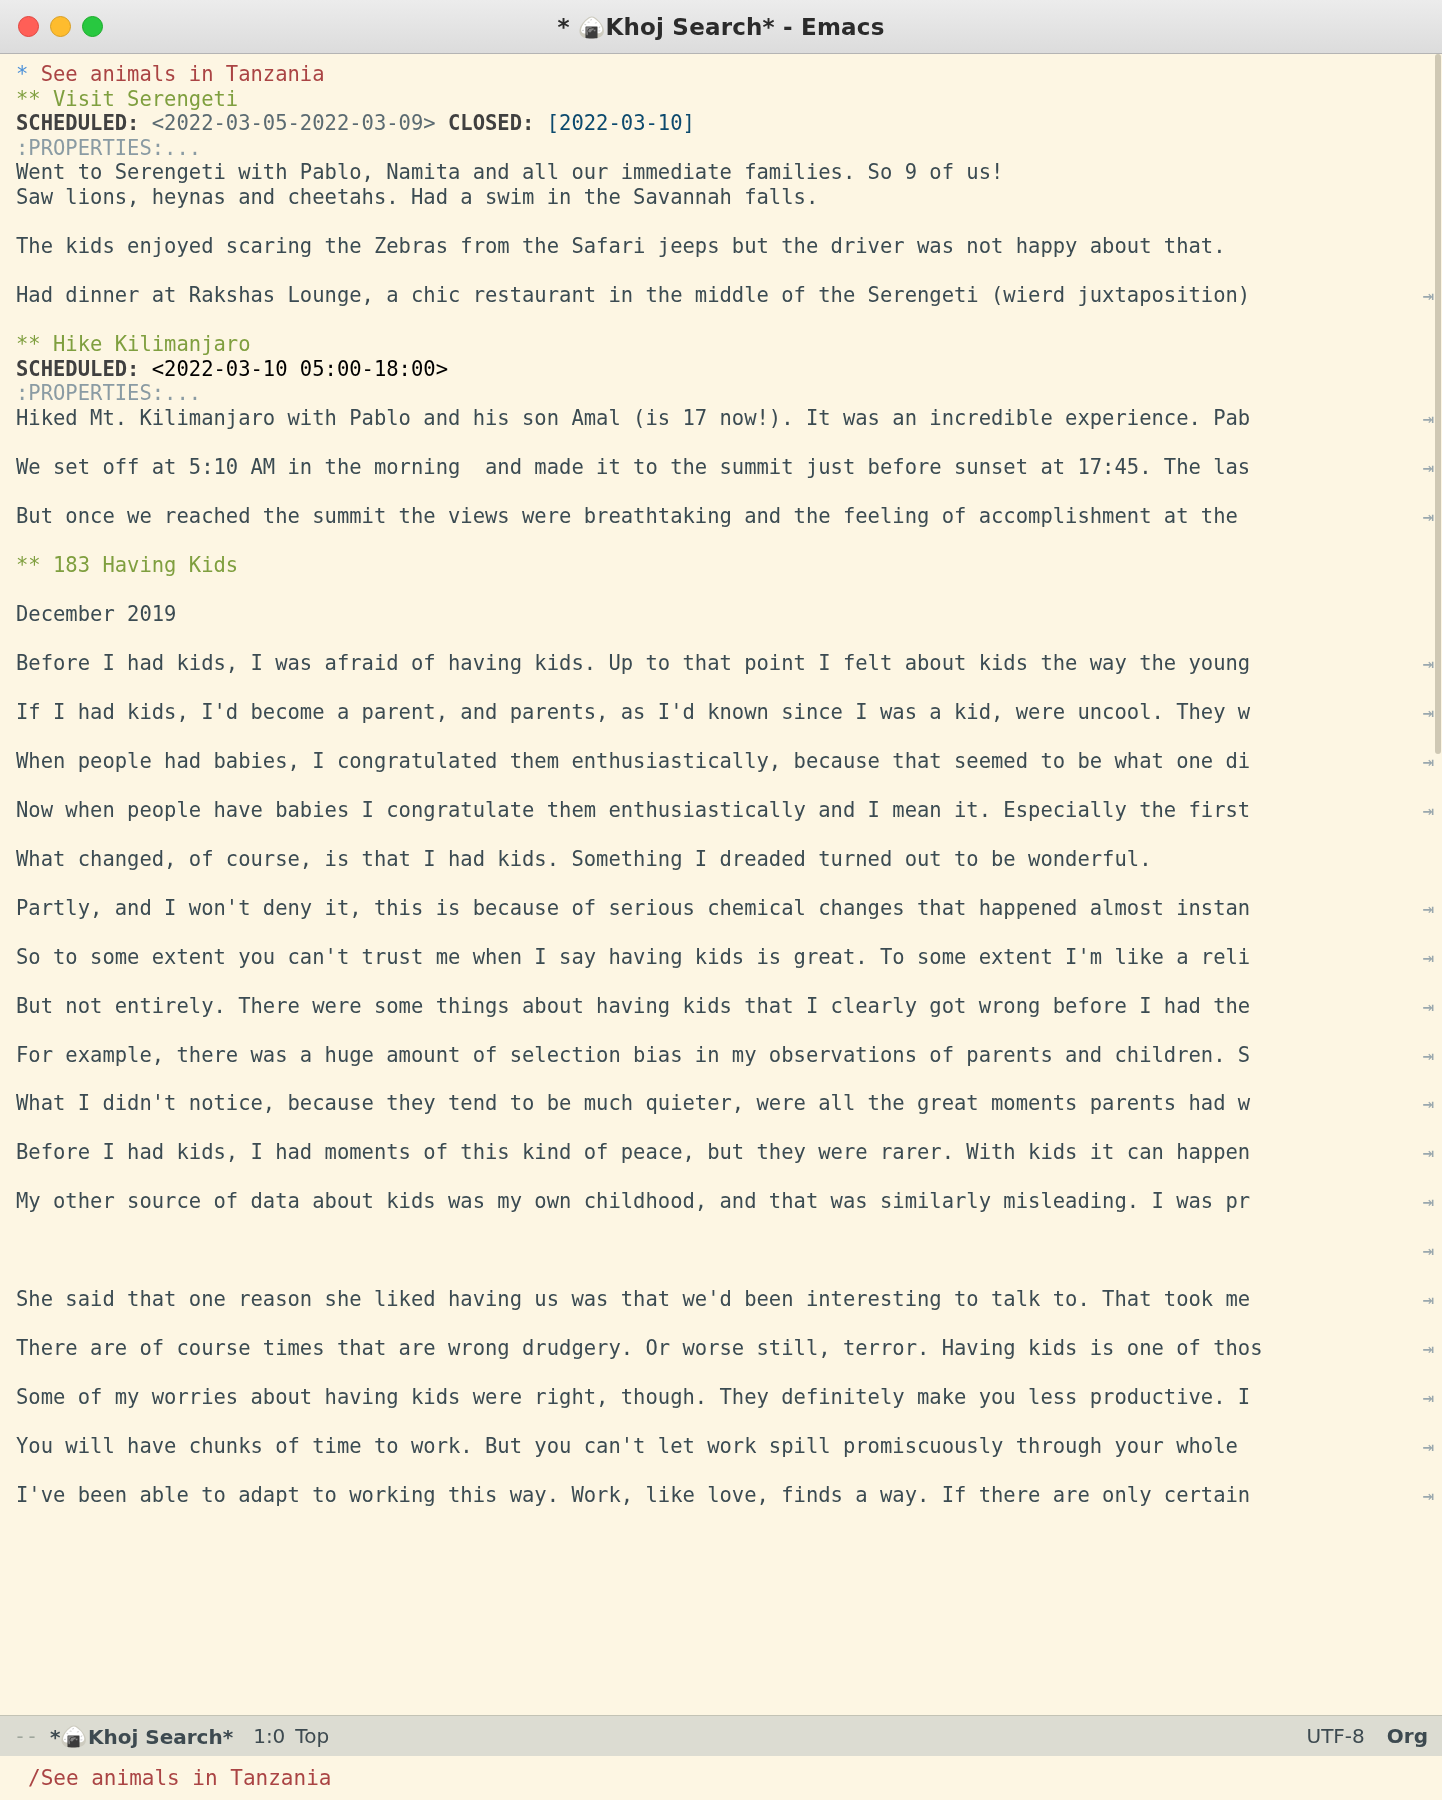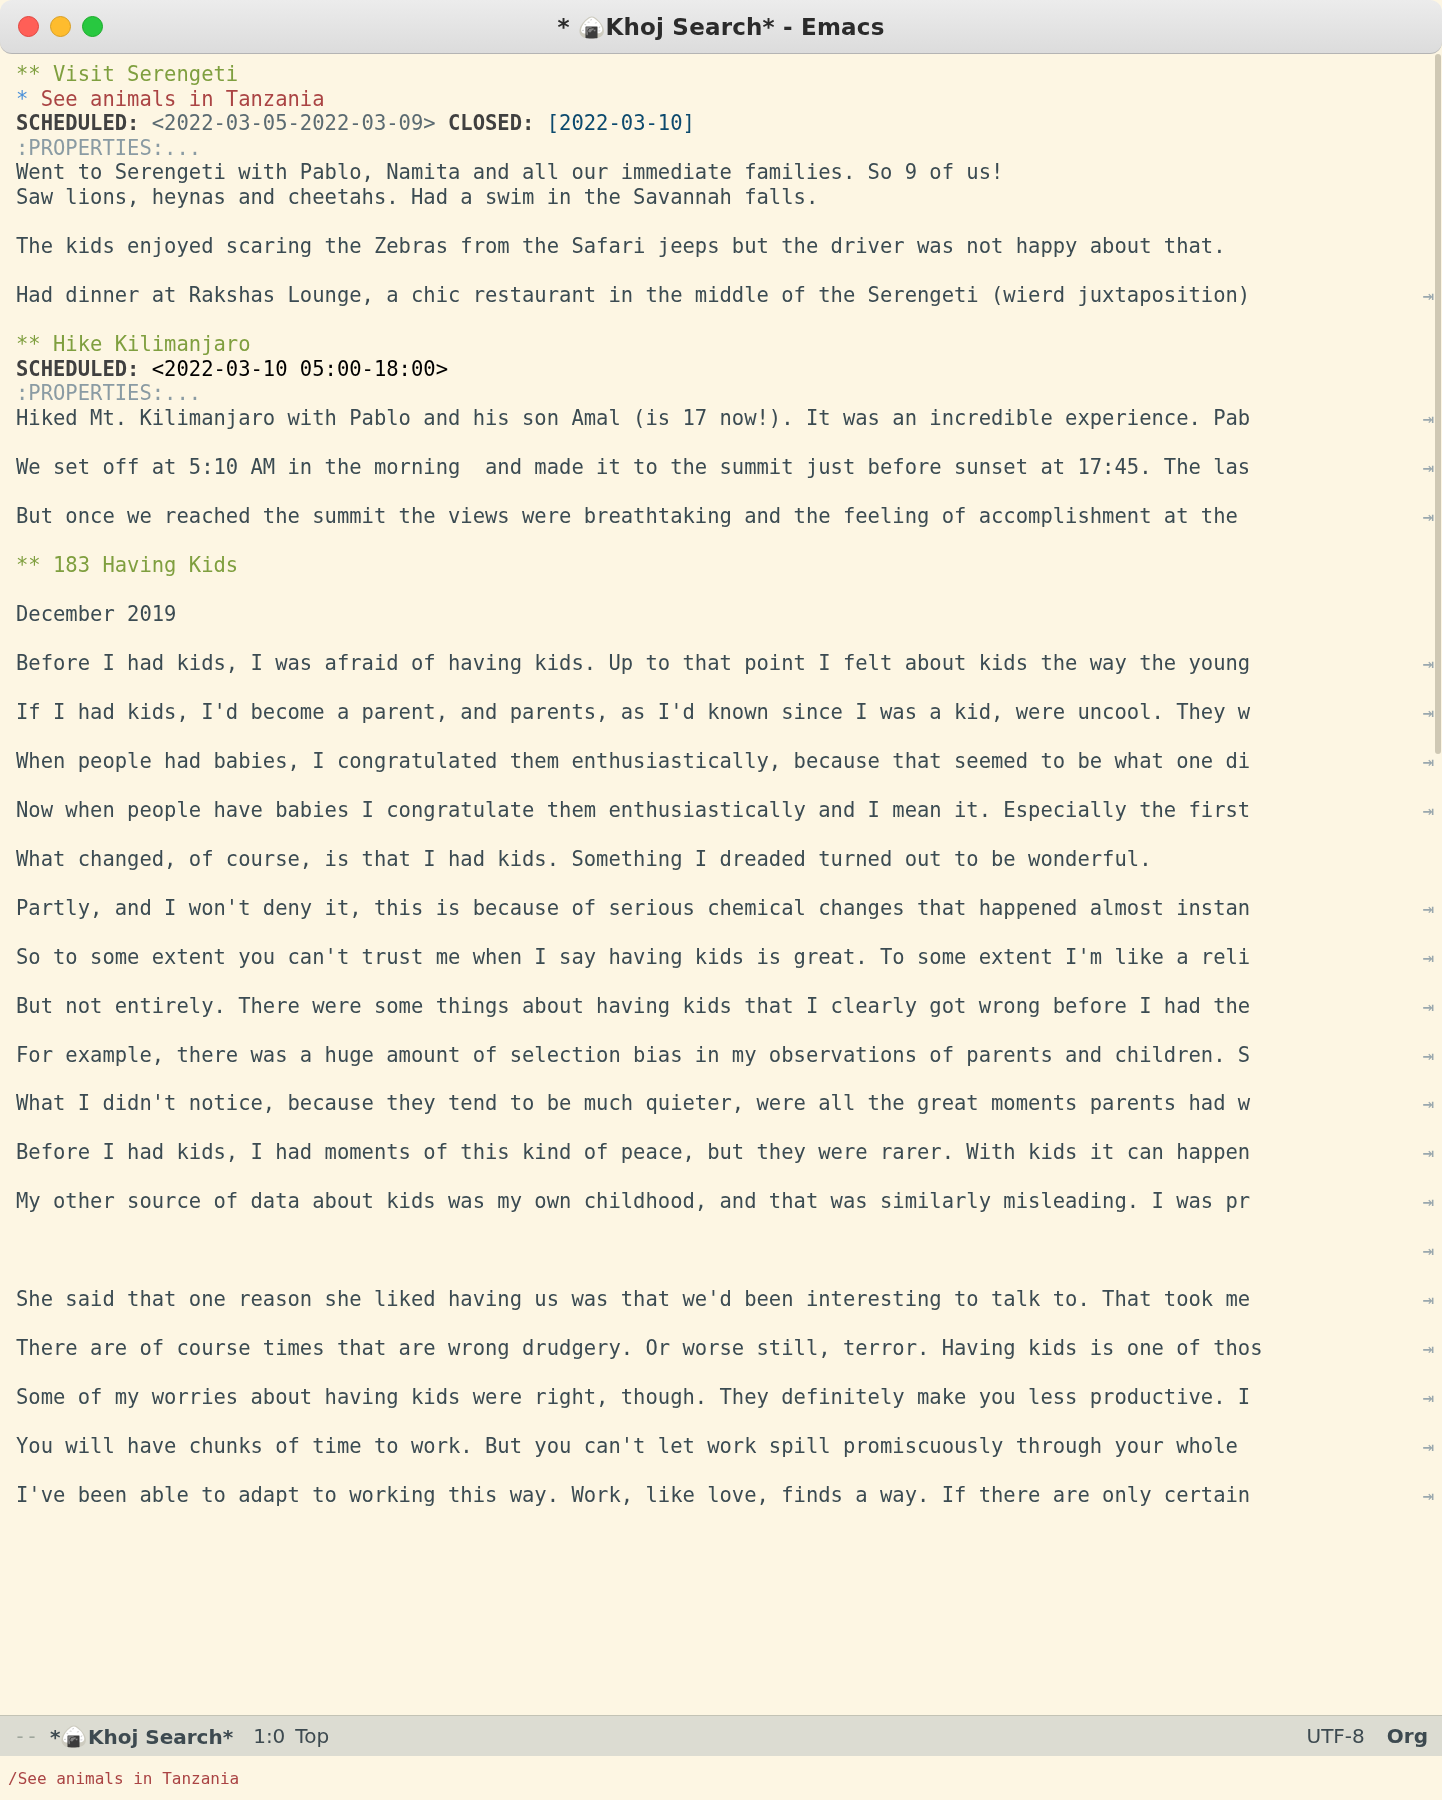--- a/index.html
+++ b/index.html
@@ -23,21 +23,20 @@
   }
   
   .titlebar {
     height: 53px;
     min-height: 53px;
     background: linear-gradient(#ececec, #dcdcdc);
     border-bottom: 1px solid #b4b4b4;
     display: flex;
     align-items: center;
     position: relative;
-    border-radius: 12px;
   }
   .traffic {
     display: flex;
     gap: 11px;
     padding-left: 18px;
     align-items: center;
   }
   .dot {
     width: 19px;
     height: 19px;
@@ -141,24 +140,24 @@
   .modeline .ml-spacer { flex: 1; }
   .modeline .ml-coding { margin-right: 22px; font-weight: normal; }
   .modeline .ml-major { font-weight: bold; }
 
   
   .minibuffer {
     height: 44px;
     min-height: 44px;
     background: #fdf6e3;
     color: #a44;
-    font-size: 16px;
-    display: flex;
-    align-items: center;
-    padding-left: 8px;
+    font-size: 21px;
+    display: flex;
+    align-items: center;
+    padding-left: 28px;
     white-space: pre;
   }
 </style>
 </head>
 <body>
 
 <div class="window">
 
   <div class="titlebar">
     <div class="traffic">
@@ -166,22 +165,22 @@
       <span class="dot yellow"></span>
       <span class="dot green"></span>
     </div>
     <div class="title-text">
       <span>* </span><span class="title-emoji">🍙</span><span>Khoj Search*</span><span> - Emacs</span>
     </div>
   </div>
 
   <div class="buffer">
     <div id="lines">
+        <div class="line"><span class="h1"><span class="star">*</span> See animals in Tanzania</span></div>
         <div class="line"><span class="h2">** Visit Serengeti</span></div>
-        <div class="line"><span class="h1"><span class="star">*</span> See animals in Tanzania</span></div>
         <div class="line"><span class="kw">SCHEDULED:</span><span class="ts"> &lt;2022-03-05-2022-03-09&gt; </span><span class="kw">CLOSED:</span><span class="ts-link"> [2022-03-10]</span></div>
         <div class="line"><span class="props">:PROPERTIES:...</span></div>
         <div class="line"><span>Went to Serengeti with Pablo, Namita and all our immediate families. So 9 of us!</span></div>
         <div class="line spaced"><span>Saw lions, heynas and cheetahs. Had a swim in the Savannah falls.</span></div>
         <div class="line spaced"><span>The kids enjoyed scaring the Zebras from the Safari jeeps but the driver was not happy about that.</span></div>
         <div class="line spaced"><span>Had dinner at Rakshas Lounge, a chic restaurant in the middle of the Serengeti (wierd juxtaposition)</span><span class="cont-arrow">⇥</span></div>
         <div class="line"><span class="h2">** Hike Kilimanjaro</span></div>
         <div class="line"><span class="kw">SCHEDULED:</span><span class="ts-active"> &lt;2022-03-10 05:00-18:00&gt;</span></div>
         <div class="line"><span class="props">:PROPERTIES:...</span></div>
         <div class="line spaced"><span>Hiked Mt. Kilimanjaro with Pablo and his son Amal (is 17 now!). It was an incredible experience. Pab</span><span class="cont-arrow">⇥</span></div>

